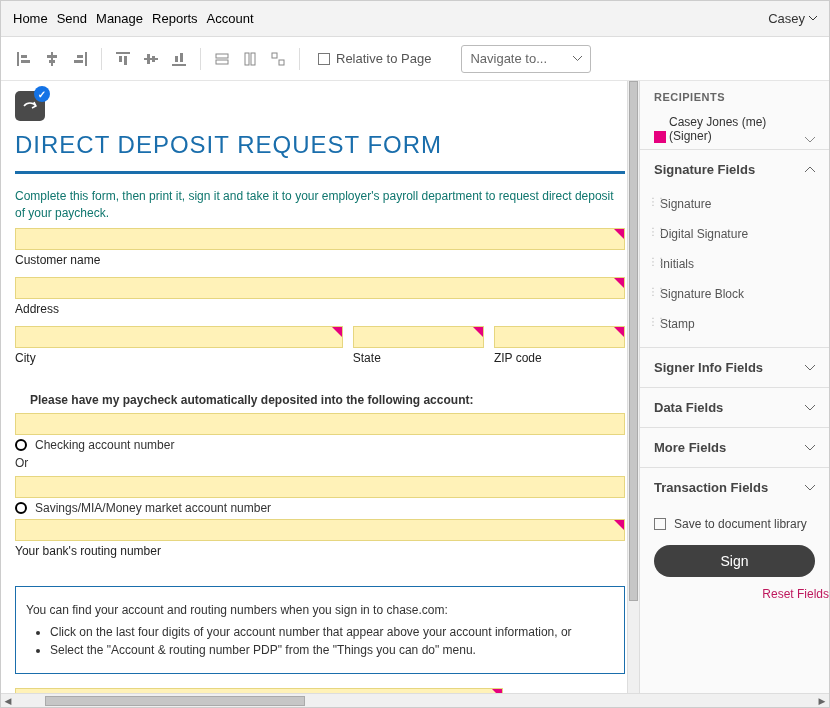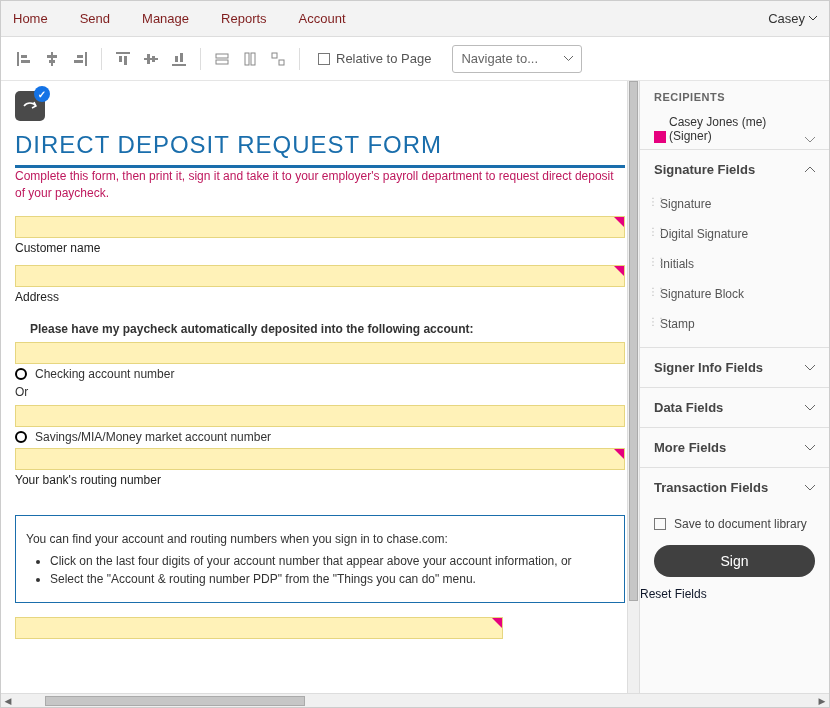--- a/index.html
+++ b/index.html
@@ -1,33 +1,33 @@
 <!DOCTYPE html>
 <html><head>
 <meta charset="utf-8">
 <style>
 *{box-sizing:border-box;margin:0;padding:0;font-family:"Segoe UI",Arial,sans-serif}
 body{width:830px;height:708px;overflow:hidden;background:#fff;border:1px solid #ccc;position:relative;font-size:13px;color:#333}
 .topnav{display:flex;align-items:center;height:36px;background:#f3f3f3;border-bottom:1px solid #ddd;padding:0 12px}
-.topnav .menu{display:flex;gap:32px;color:#7f1d1d}
+.topnav .menu{display:flex;gap:9px;color:#000000}
 .topnav .menu span{cursor:pointer}
 .topnav .user{margin-left:auto;display:flex;align-items:center;gap:4px;color:#333}
 .toolbar{display:flex;align-items:center;height:44px;background:#fff;border-bottom:1px solid #e5e5e5;padding:0 12px;gap:6px}
 .tbtn{width:22px;height:22px;display:flex;align-items:center;justify-content:center;color:#888;cursor:pointer}
 .tsep{width:1px;height:22px;background:#ddd;margin:0 4px}
 .rel{display:flex;align-items:center;gap:6px;margin-left:8px;color:#555}
 .rel .cb{width:12px;height:12px;border:1.5px solid #777}
-.navsel{margin-left:15px;width:130px;height:28px;border:1px solid #bbb;border-radius:3px;display:flex;align-items:center;justify-content:space-between;padding:0 8px;color:#666;cursor:pointer}
+.navsel{margin-left:24px;width:130px;height:28px;border:1px solid #bbb;border-radius:3px;display:flex;align-items:center;justify-content:space-between;padding:0 8px;color:#666;cursor:pointer}
 .main{display:flex;height:calc(100% - 36px - 44px - 14px)}
 .doc{flex:1;overflow:auto;padding:10px 14px 0 14px;position:relative}
 .badge{width:30px;height:30px;background:#4a4a4a;border-radius:5px;display:flex;align-items:center;justify-content:center;position:relative;margin-bottom:10px}
 .badge svg{color:#fff}
 .badge .chk{position:absolute;top:-5px;right:-5px;width:16px;height:16px;background:#1473e6;border-radius:50%;display:flex;align-items:center;justify-content:center;color:#fff;font-size:10px;font-weight:bold}
-.title{color:#1a6eac;font-size:24px;letter-spacing:1px;font-weight:400;border-bottom:3px solid #1a6eac;padding-bottom:6px;}
-.intro{font-size:12px;color:#be185d;margin-bottom:14px;line-height:1.4}
+.title{color:#1a6eac;font-size:24px;letter-spacing:1px;font-weight:400;border-bottom:3px solid #1a6eac;padding-bottom:12px;margin-bottom:14px}
+.intro{font-size:12px;color:#0f766e;margin-bottom:6px;line-height:1.4}
 .fld{background:#fff2b8;border:1px solid #e6d680;height:22px;margin-bottom:3px;position:relative}
 .fld.req::after{content:"";position:absolute;top:0;right:0;border-top:10px solid #e6007e;border-left:10px solid transparent}
 .lbl{font-size:12px;color:#222;margin-bottom:10px}
 .row{display:flex;gap:10px}
 .row>div{flex:1}
 .row .c1{flex:2.5}
 .bold{font-weight:bold;font-size:12px;margin:18px 15px 6px}
 .rad{display:flex;align-items:center;gap:8px;font-size:12px;margin-bottom:4px}
 .rad .r{width:12px;height:12px;border:2px solid #000;border-radius:50%;flex-shrink:0}
 .or{font-size:12px;margin:2px 0 6px}
@@ -40,21 +40,21 @@
 .swatch{width:12px;height:12px;background:#e6007e;margin-top:2px;flex-shrink:0}
 .recip-row .chev{margin-left:auto;color:#888}
 .accordion{border-top:1px solid #e0e0e0}
 .acc-h{padding:12px 14px;display:flex;align-items:center;justify-content:space-between;font-size:13px;font-weight:bold;color:#444;cursor:pointer}
 .acc-body{padding:0 6px 8px}
 .sfield{padding:8px 6px 8px 14px;font-size:12px;color:#555;cursor:grab;position:relative}
 .sfield::before{content:"⋮⋮";position:absolute;left:2px;top:7px;font-size:10px;color:#bbb;letter-spacing:-2px}
 .savelib{display:flex;align-items:center;gap:8px;padding:10px 14px;font-size:12px;color:#444}
 .savelib .cb{width:12px;height:12px;border:1.5px solid #777}
 .signbtn{margin:4px 14px;background:#404040;color:#fff;text-align:center;padding:8px 0;border-radius:16px;font-size:14px;cursor:pointer}
-.reset{text-align:left;font-size:12px;color:#0f172a;padding:6px 0 10px;cursor:pointer}
+.reset{text-align:right;font-size:12px;color:#be185d;padding:6px 0 10px;cursor:pointer}
 .hscroll{height:14px;background:#f0f0f0;border-top:1px solid #ddd;display:flex;align-items:center}
 .hscroll .lbtn,.hscroll .rbtn{width:14px;height:14px;display:flex;align-items:center;justify-content:center;font-size:9px;color:#666}
 .hscroll .track{flex:1;height:12px;position:relative}
 .hscroll .thumb{position:absolute;left:30px;width:260px;height:10px;top:1px;background:#c6c6c6;border:1px solid #aaa}
 .vscroll{position:absolute;right:190px;top:80px;bottom:14px;width:12px;background:#f0f0f0;border-left:1px solid #ddd}
 .vscroll .thumb{position:absolute;top:0;left:1px;width:9px;height:520px;background:#c6c6c6;border:1px solid #aaa}
 svg{display:block}
 </style>
 </head>
 <body>
@@ -161,20 +161,34 @@
     </div>
     <div class="title">DIRECT DEPOSIT REQUEST FORM</div>
     <div class="intro">Complete this form, then print it, sign it and take it to your employer's payroll department to request direct deposit of your paycheck.</div>
 
     <div class="fld req"></div>
     <div class="lbl">Customer name</div>
 
     <div class="fld req"></div>
     <div class="lbl">Address</div>
 
+    <div class="row">
+      <div class="c1">
+        <div class="fld req"></div>
+        <div class="lbl">City</div>
+      </div>
+      <div>
+        <div class="fld req"></div>
+        <div class="lbl">State</div>
+      </div>
+      <div>
+        <div class="fld req"></div>
+        <div class="lbl">ZIP code</div>
+      </div>
+    </div>
 
     <div class="bold">Please have my paycheck automatically deposited into the following account:</div>
     <div class="fld"></div>
     <div class="rad">
         <div class="r"></div>
         <span>Checking account number</span>
       </div>
     <div class="or">Or</div>
     <div class="fld"></div>
     <div class="rad">

